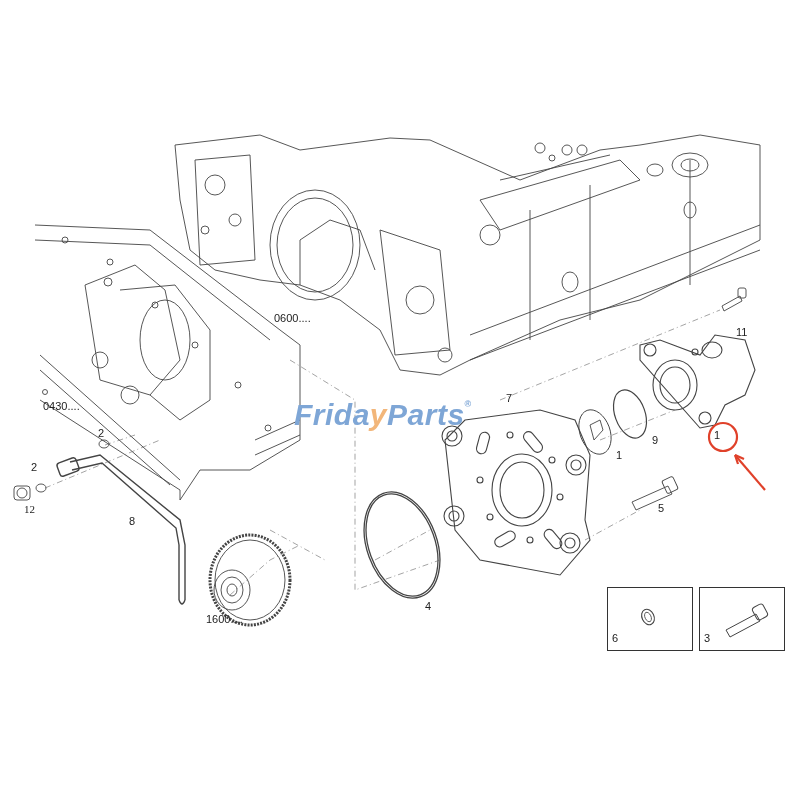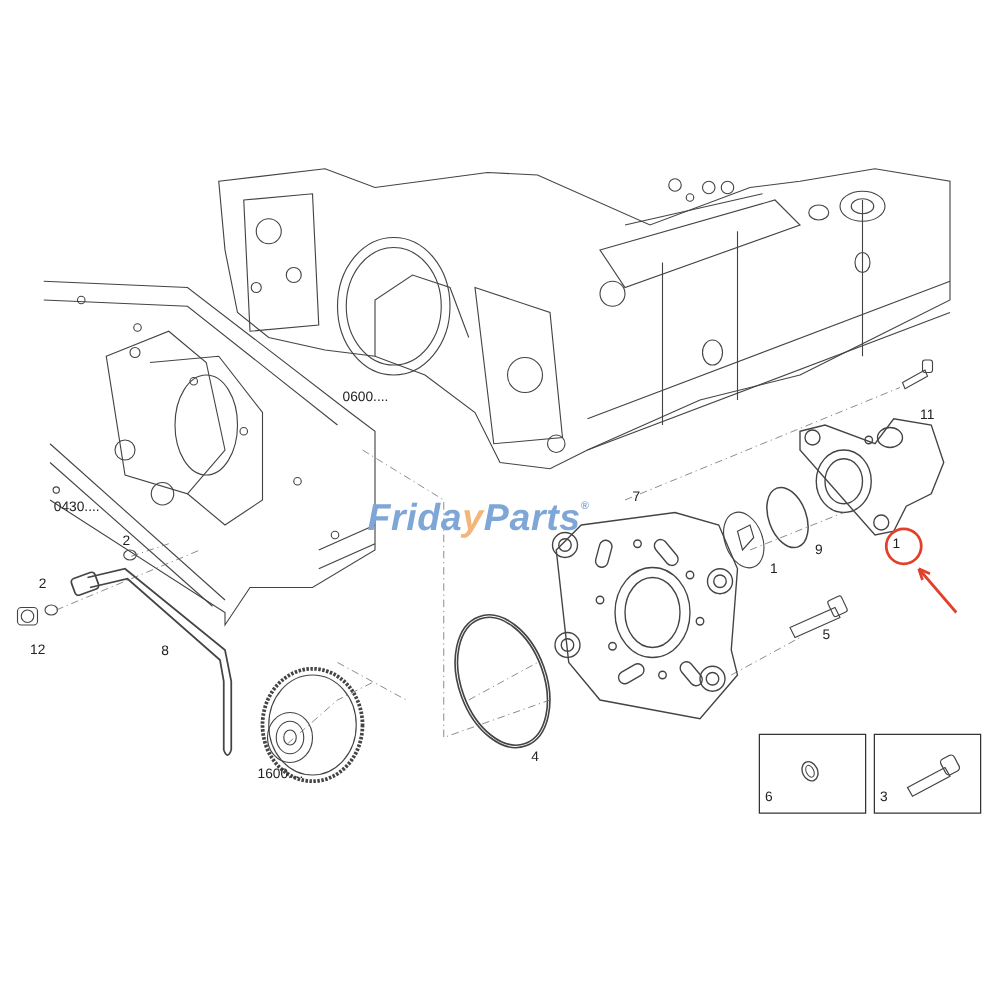--- a/index.html
+++ b/index.html
@@ -181,21 +181,21 @@
 <div class="lbl" style="left:616px; top:450px;">1</div>
 <div class="lbl" style="left:98px; top:428px;">2</div>
 <div class="lbl" style="left:31px; top:462px;">2</div>
 <div class="lbl" style="left:425px; top:601px;">4</div>
 <div class="lbl" style="left:658px; top:503px;">5</div>
 <div class="lbl" style="left:506px; top:393px;">7</div>
 <div class="lbl" style="left:129px; top:516px;">8</div>
 <div class="lbl" style="left:652px; top:435px;">9</div>
 <div class="lbl" style="left:714px; top:430px;">1</div>
 <div class="lbl" style="left:736px; top:279px;margin-top:48px;">11</div>
-<div class="lbl" style="left:24px; top:515px;">12</div>
+<div class="lbl" style="left:24px; top:504px;font-family:Liberation Serif, serif;">12</div>
 
 <div class="inset" style="left:607px; top:587px; width:84px; height:62px;">
   <svg width="84" height="62" style="position:absolute;left:0;top:0">
     <ellipse cx="40" cy="29" rx="6" ry="8" transform="rotate(-25 40 29)" fill="none" stroke="#444" stroke-width="1.1"></ellipse>
     <ellipse cx="40" cy="29" rx="3" ry="5" transform="rotate(-25 40 29)" fill="none" stroke="#444" stroke-width="0.8"></ellipse>
   </svg>
   <div class="lbl" style="left:4px; top:45px;">6</div>
 </div>
 <div class="inset" style="left:699px; top:587px; width:84px; height:62px;">
   <svg width="84" height="62" style="position:absolute;left:0;top:0">

